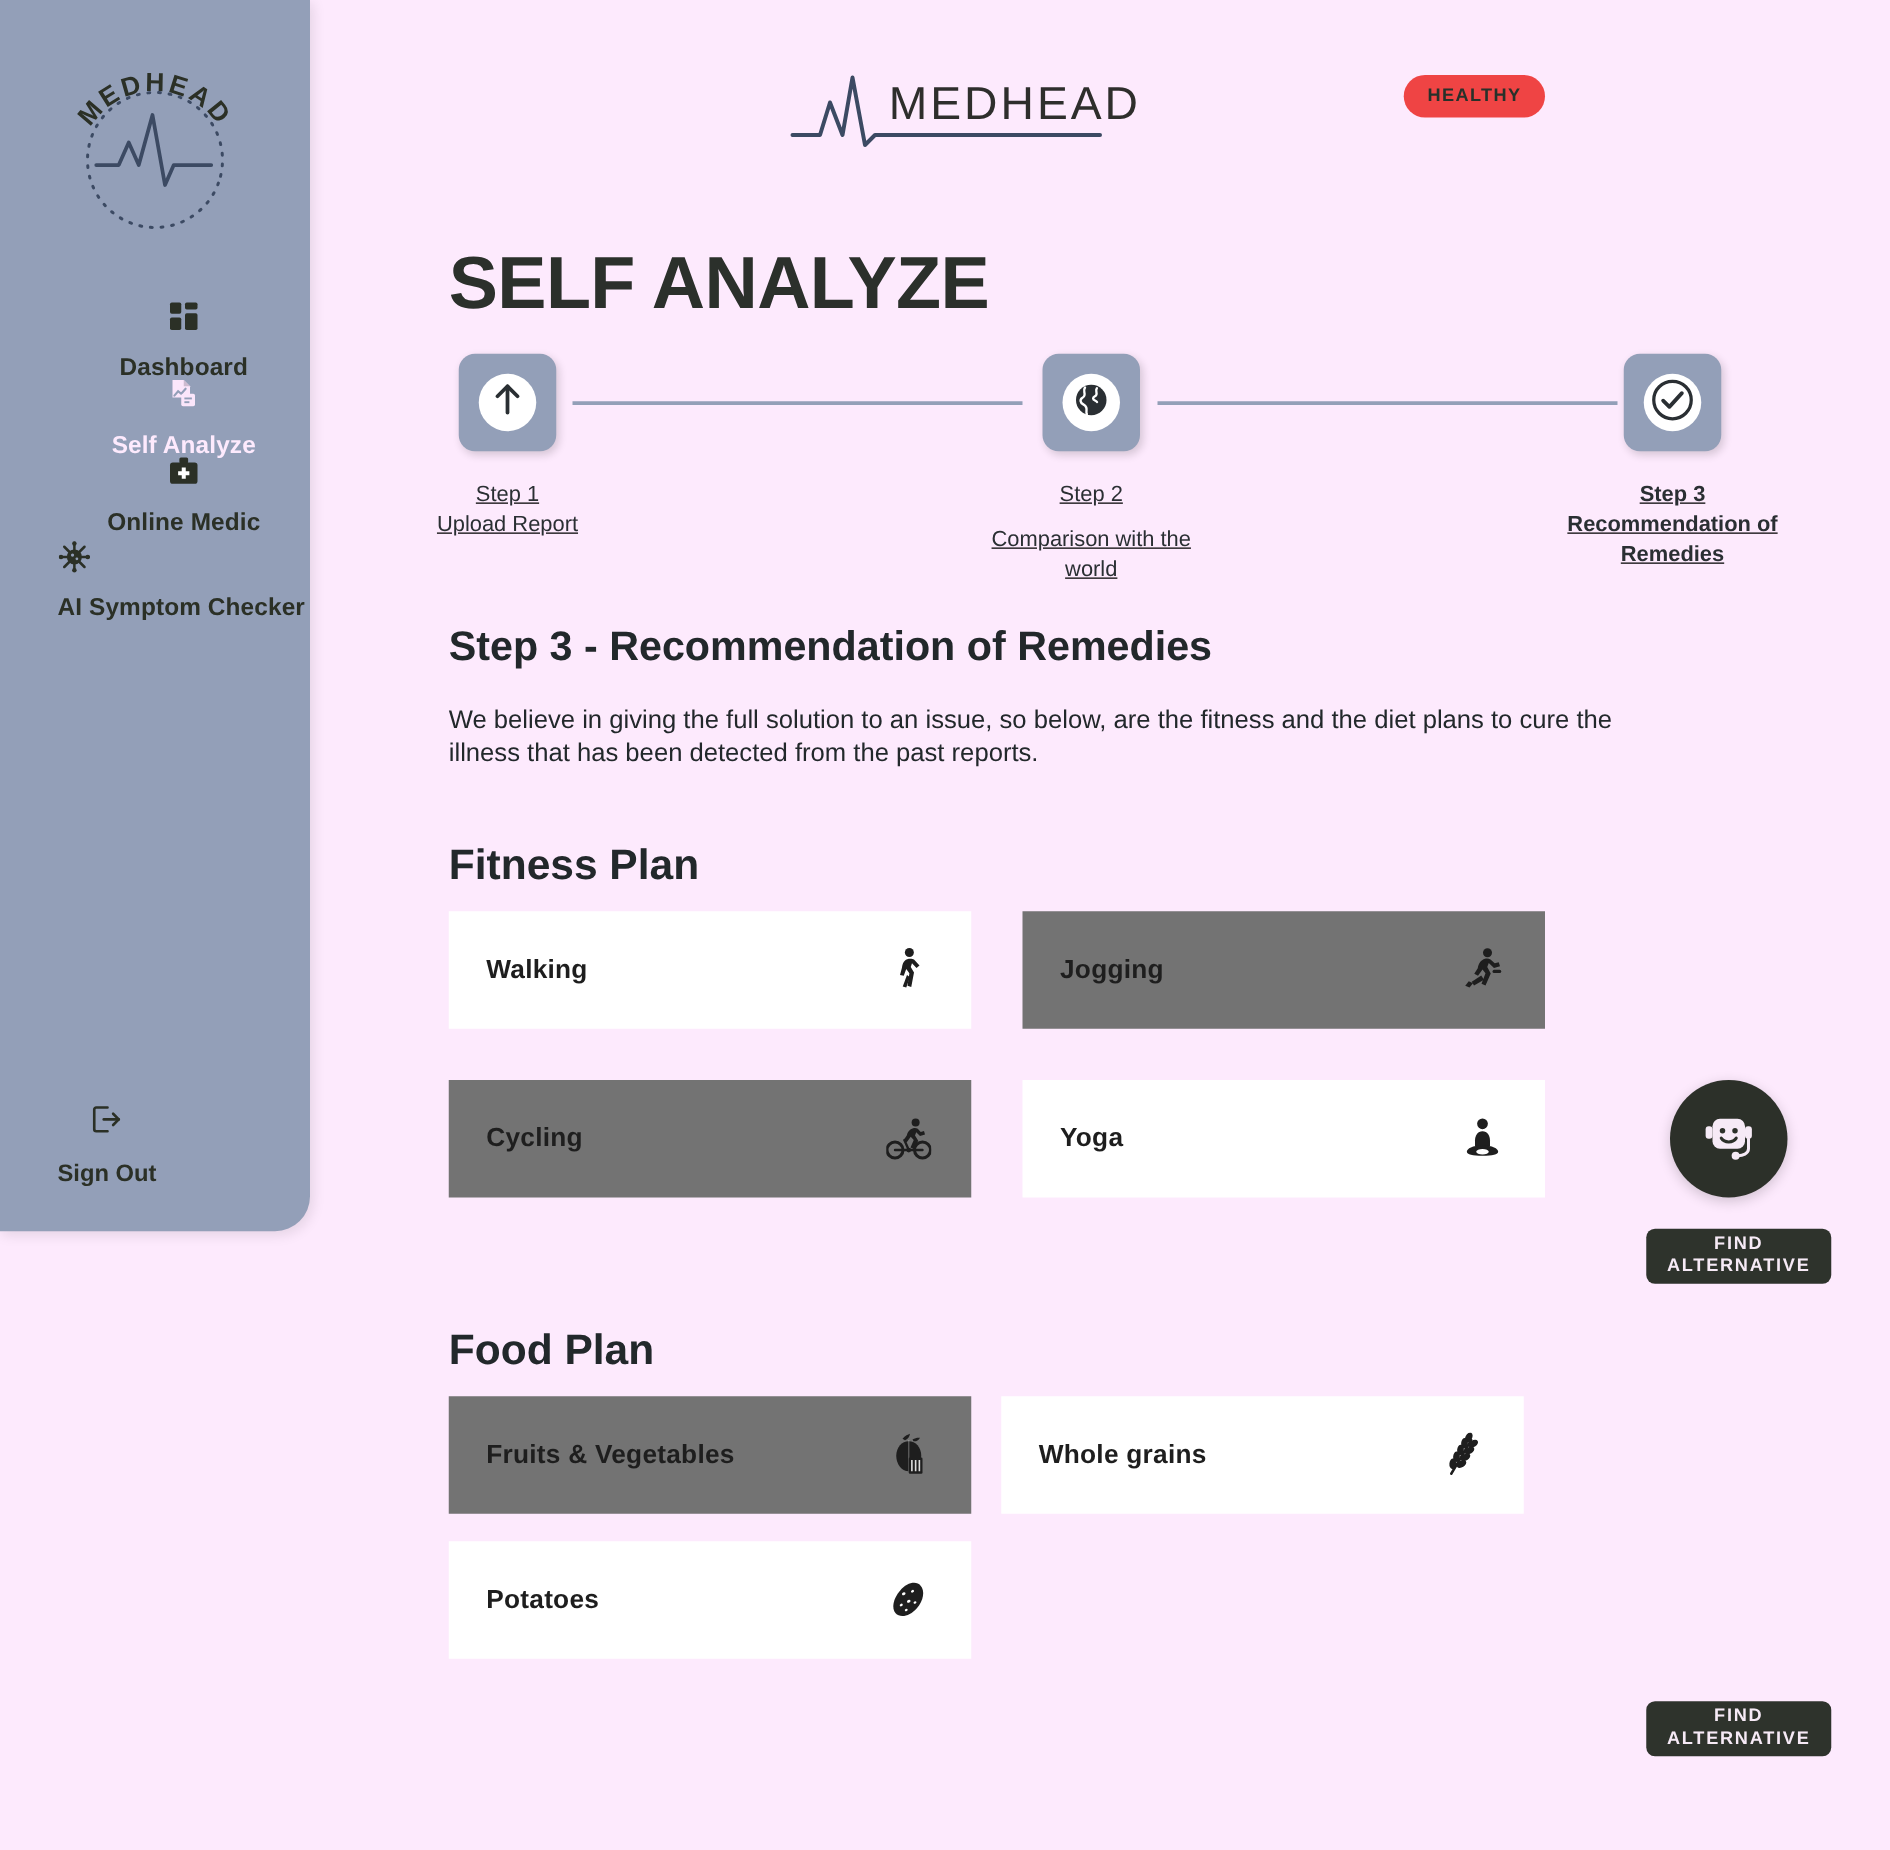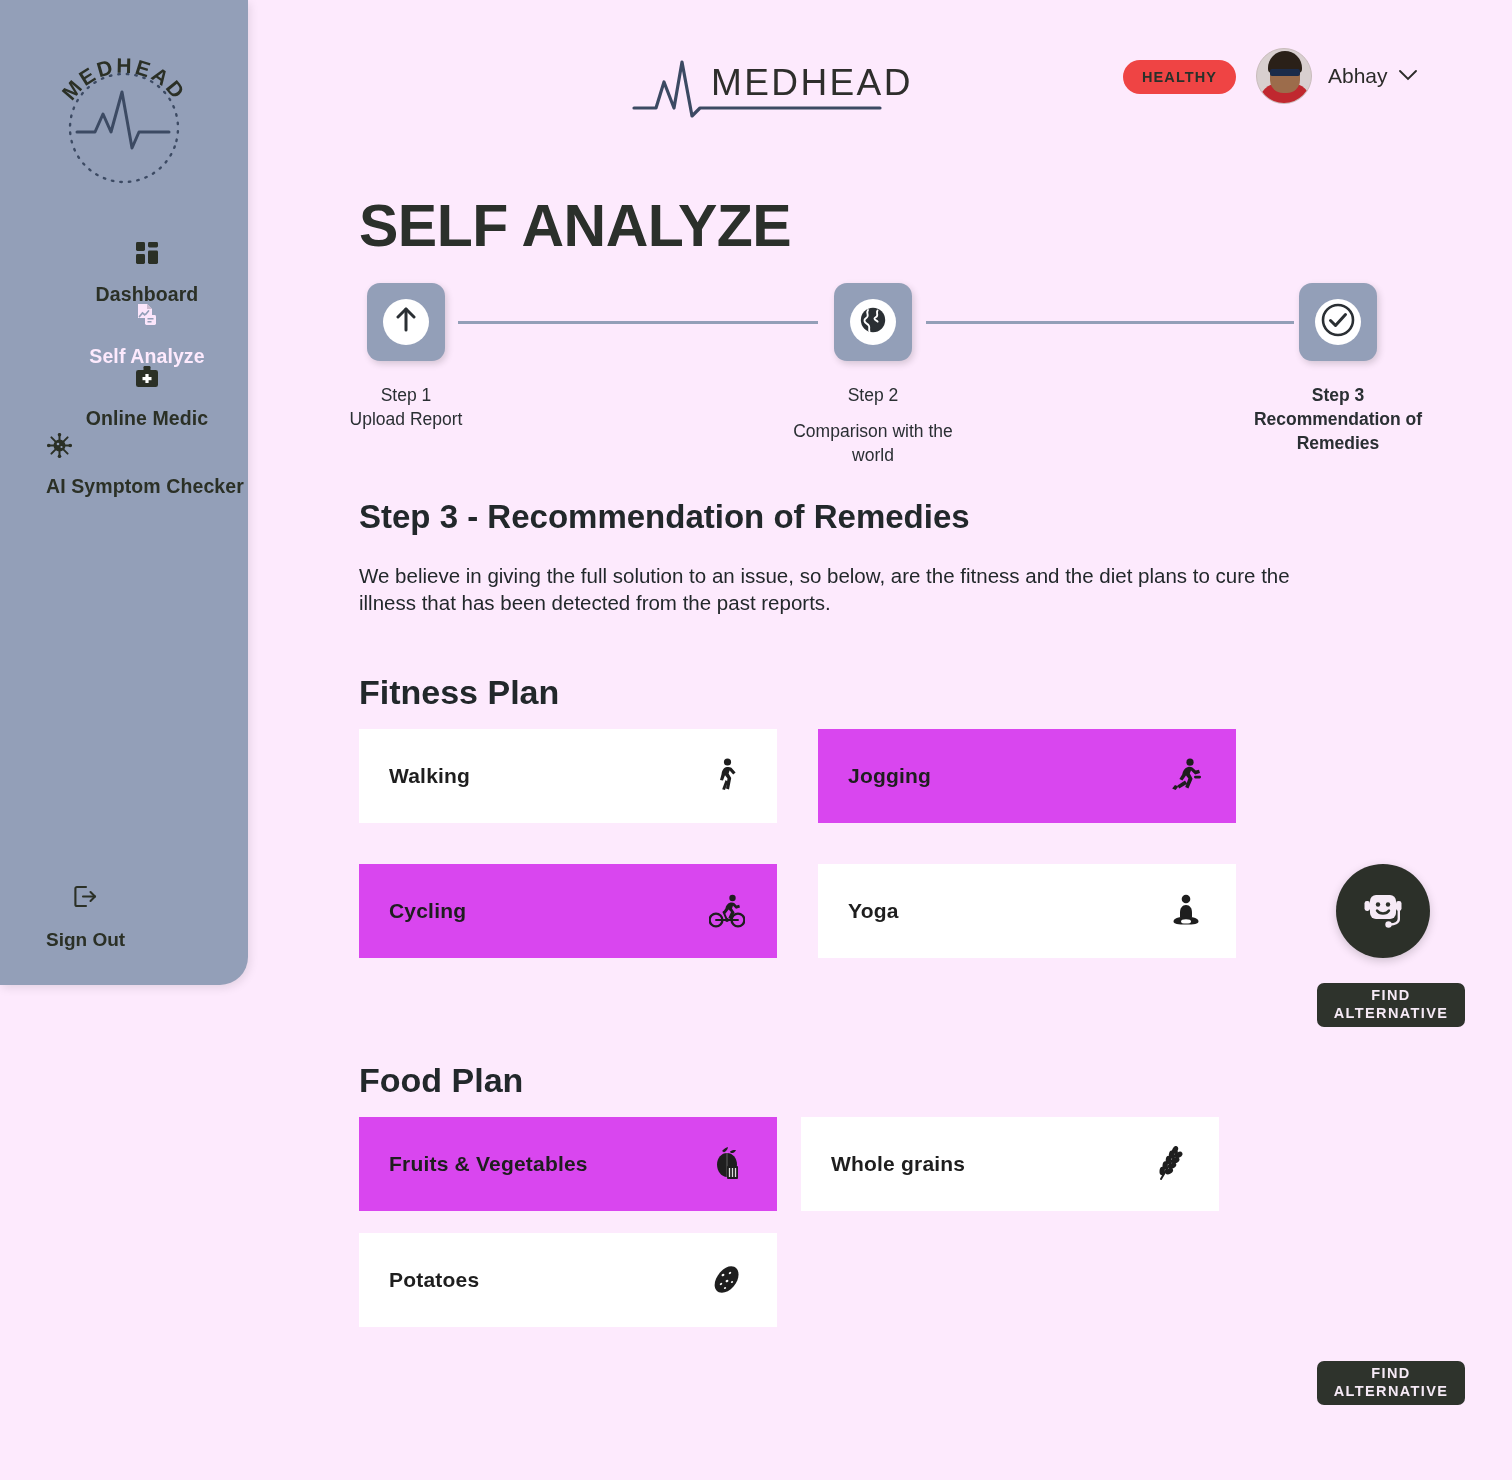--- a/index.html
+++ b/index.html
@@ -118,21 +118,21 @@
   #main { position: absolute; left: 248px; top: 0; width: 1264px; }
 
   #page-title {
     position: absolute; left: 111px; top: 192px;
     font-size: 59px; font-weight: 700; letter-spacing: -0.5px;
     color: #2b302b;
   }
 
   
   #stepper { position: absolute; left: 100px; top: 283px; width: 1120px; height: 180px; }
-  .step { position: absolute; top: 0; width: 240px; }
+  .step { position: absolute; top: 0; width: 240px; text-decoration: underline; }
   .step-box {
     width: 78px; height: 78px; border-radius: 13px;
     background: #939fb8;
     box-shadow: 2px 3px 7px rgba(0,0,0,0.16);
     display: flex; align-items: center; justify-content: center;
     margin: 0 auto;
     cursor: pointer;
   }
   .step-disc {
     width: 46px; height: 46px; border-radius: 50%;
@@ -177,21 +177,21 @@
   #food-grid { top: 1117px; }
 
   .card {
     height: 94px;
     display: flex; align-items: center;
     justify-content: space-between;
     padding: 0 32px 0 30px;
     cursor: pointer;
   }
   .card.light { background: #ffffff; }
-  .card.shade { background: #d946ef; }
+  .card.shade { background: #737373; }
   .card-label {
     font-size: 21px; font-weight: 700; color: #1e1e1e; letter-spacing: .2px;
   }
   .card-ico { width: 36px; height: 36px; display:flex; align-items:center; justify-content:center; }
 
   .find-btn {
     position: absolute;
     width: 148px; height: 44px;
     background: #2e332c;
     border-radius: 7px;
@@ -314,35 +314,20 @@
 
   <div id="logo">
     <svg width="252" height="62" viewBox="0 0 252 62">
       <path d="M 4,50 L 26,50 L 34,24 L 44,50 L 52,4 L 62,58 L 70,50 L 250,50" fill="none" stroke="#3c4a63" stroke-width="3.2" stroke-linejoin="round" stroke-linecap="round"></path>
     </svg>
     <span class="logo-word" style="position:absolute;left:72px;top:4px">MEDHEAD</span>
   </div>
 
   <div id="health-badge">HEALTHY</div>
 
-  <div id="user-chip">
-    <div id="avatar">
-      <div class="av-body"></div>
-      <div class="av-neck"></div>
-      <div class="av-face"></div>
-      <div class="av-hair"></div>
-      <div class="av-glass"></div>
-    </div>
-    <span id="user-name">Abhay</span>
-    <span id="user-caret">
-      <svg width="20" height="13" viewBox="0 0 20 13">
-        <path d="M2 2 L10 10 L18 2" fill="none" stroke="#2b2b29" stroke-width="1.9" stroke-linecap="round"></path>
-      </svg>
-    </span>
-  </div>
 </header>
 
 <main id="main">
 
   <h1 id="page-title">SELF ANALYZE</h1>
 
   <div id="stepper">
 
     <div class="step-line" style="left:110px; width:360px;"></div>
     <div class="step-line" style="left:578px; width:368px;"></div>

